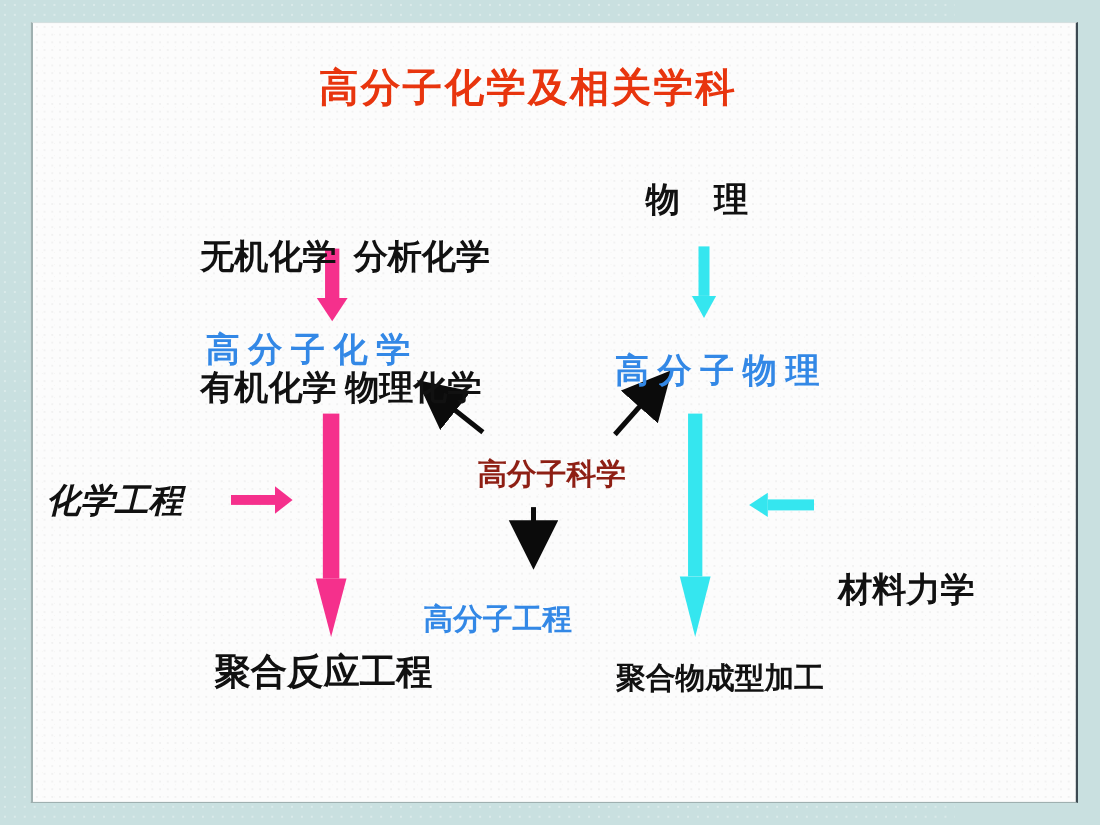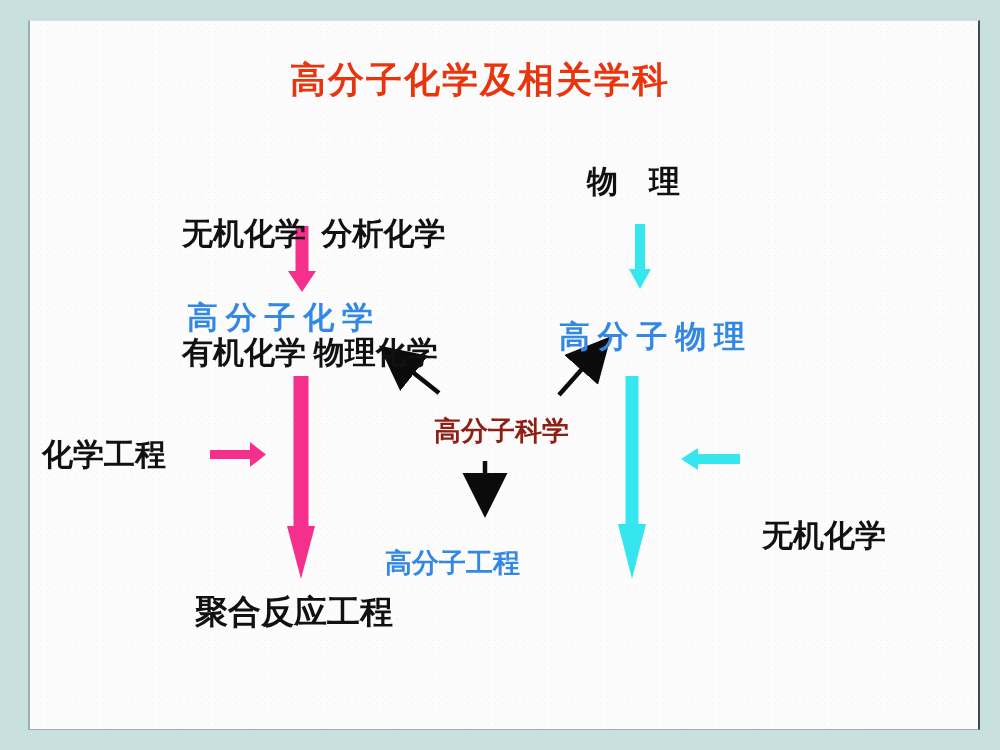--- a/index.html
+++ b/index.html
@@ -128,25 +128,26 @@
     </div>
 
     <div class="label fs31" style="left:557px; top:141px;">物　理</div>
 
     <div class="label fs31 blue" style="left:157px; top:277px;">高 分 子 化 学</div>
 
     <div class="label fs31 blue" style="left:529px; top:296px;">高 分 子 物 理</div>
 
     <div class="label fs32 maroon" style="left:404px; top:393px;">高分子科学</div>
 
-    <div class="label fs31" style="left:12px; top:414px;">化学工程</div>
+    <div class="label fs31" style="left:12px; top:414px;font-style:italic;">化学工程</div>
 
     <div class="label fs31" style="left:732px; top:416px;">
-      <div>无机化学</div>
+      <div>材料力学</div>
     </div>
 
     <div class="label fs32 blue" style="left:355px; top:525px;">高分子工程</div>
 
     <div class="label fs33" style="left:165px; top:570px;">聚合反应工程</div>
 
+    <div class="label fs32" style="left:530px; top:578px;">聚合物成型加工</div>
 
   </div>
 </div>
 
 </body></html>

